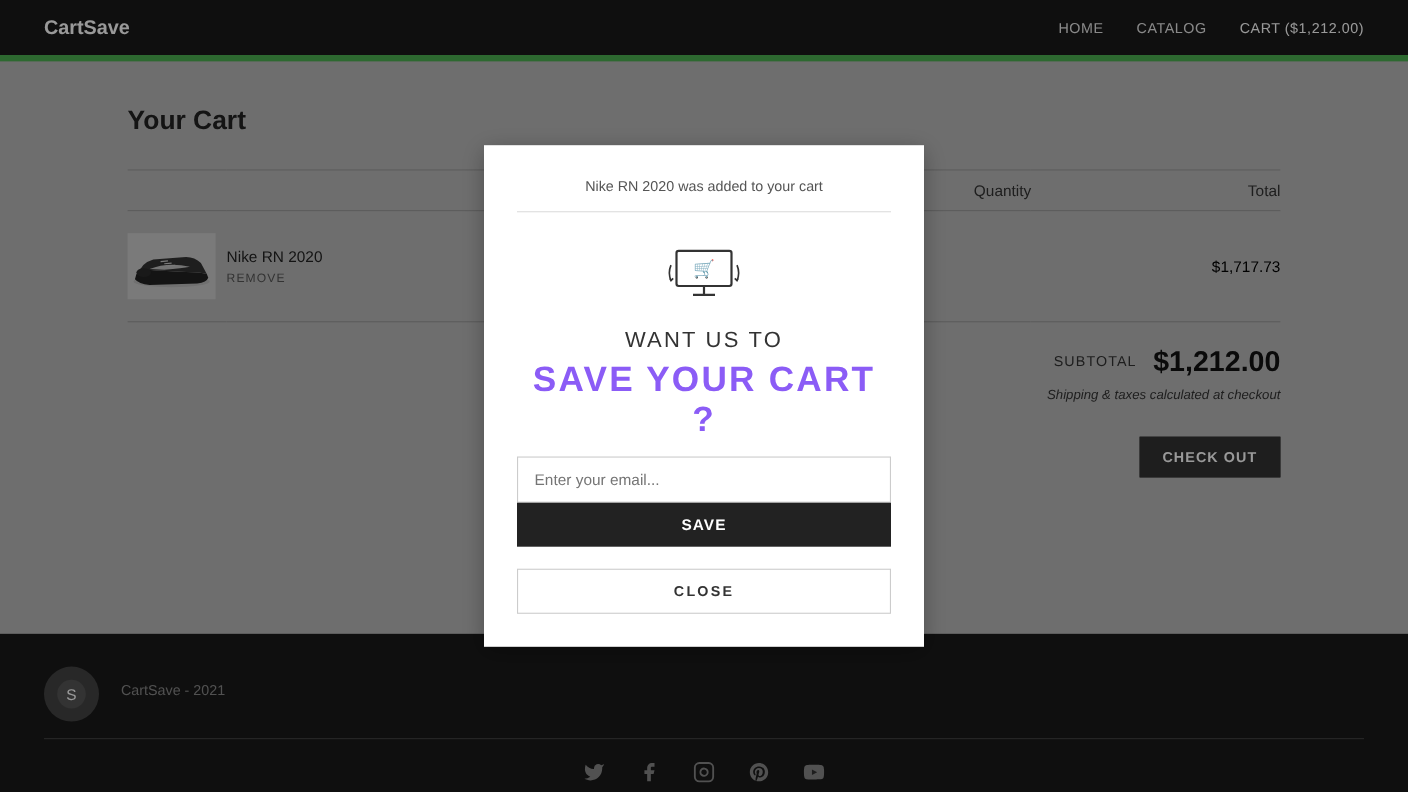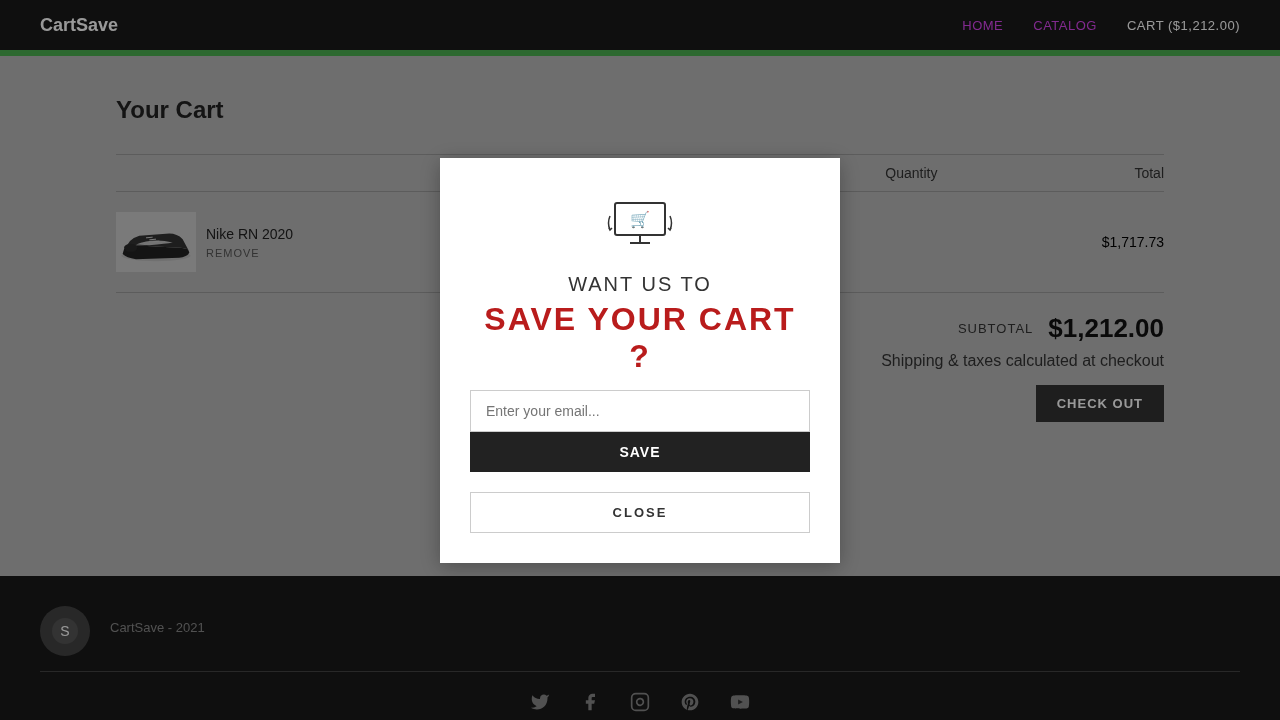--- a/index.html
+++ b/index.html
@@ -19,21 +19,21 @@
       font-size: 18px;
       font-weight: bold;
       text-decoration: none;
     }
     .header-nav {
       display: flex;
       gap: 30px;
       align-items: center;
     }
     .header-nav a {
-      color: #d946ef;
+      color: #e5e5e5;
       text-decoration: none;
       font-size: 13px;
       letter-spacing: 0.5px;
     }
     .header-nav a:last-child {
       color: #fff;
     }
 
     
     .green-bar {
@@ -150,23 +150,24 @@
       font-size: 13px;
       color: #333;
       letter-spacing: 1px;
     }
     .subtotal-amount {
       font-size: 26px;
       font-weight: bold;
       color: #111;
     }
     .shipping-note {
-      font-size: 16px;
+      font-size: 12px;
       color: #333;
-      margin-bottom: 15px;
+      margin-bottom: 31px;
+      font-style: italic;
     }
     .cart-buttons {
       display: flex;
       justify-content: flex-end;
       gap: 10px;
     }
     .btn-update {
       padding: 10px 20px;
       border: 1px solid #555;
       background: transparent;
@@ -259,21 +260,21 @@
     }
     .modal-want {
       font-size: 20px;
       color: #333;
       letter-spacing: 2px;
       margin-bottom: 5px;
     }
     .modal-save {
       font-size: 32px;
       font-weight: 900;
-      color: #b91c1c;
+      color: #8b5cf6;
       letter-spacing: 2px;
       margin-bottom: 15px;
     }
     .modal-sub {
       font-size: 12px;
       color: #555;
       letter-spacing: 1.5px;
       margin-bottom: 20px;
     }
     .modal-form {
@@ -431,20 +432,21 @@
       <svg width="20" height="20" viewBox="0 0 24 24" fill="#888">
           <path d="M22.54 6.42a2.78 2.78 0 00-1.95-1.96C18.88 4 12 4 12 4s-6.88 0-8.59.46a2.78 2.78 0 00-1.95 1.96A29 29 0 001 12a29 29 0 00.46 5.58A2.78 2.78 0 003.41 19.6C5.12 20 12 20 12 20s6.88 0 8.59-.46a2.78 2.78 0 001.95-1.95A29 29 0 0023 12a29 29 0 00-.46-5.58z"></path>
           <polygon points="9.75 15.02 15.5 12 9.75 8.98 9.75 15.02" fill="#333"></polygon>
         </svg>
     </a>
   </div>
 </footer>
 
 <div class="overlay">
   <div class="modal">
+    <p class="modal-notification">Nike RN 2020 was added to your cart</p>
 
     
     <div class="modal-icon">
       <svg viewBox="0 0 70 70" width="70" height="70">
 
         <rect x="10" y="15" width="50" height="32" rx="2" ry="2" fill="none" stroke="#333" stroke-width="2"></rect>
 
         <line x1="35" y1="47" x2="35" y2="55" stroke="#333" stroke-width="2"></line>
         <line x1="25" y1="55" x2="45" y2="55" stroke="#333" stroke-width="2"></line>
 

